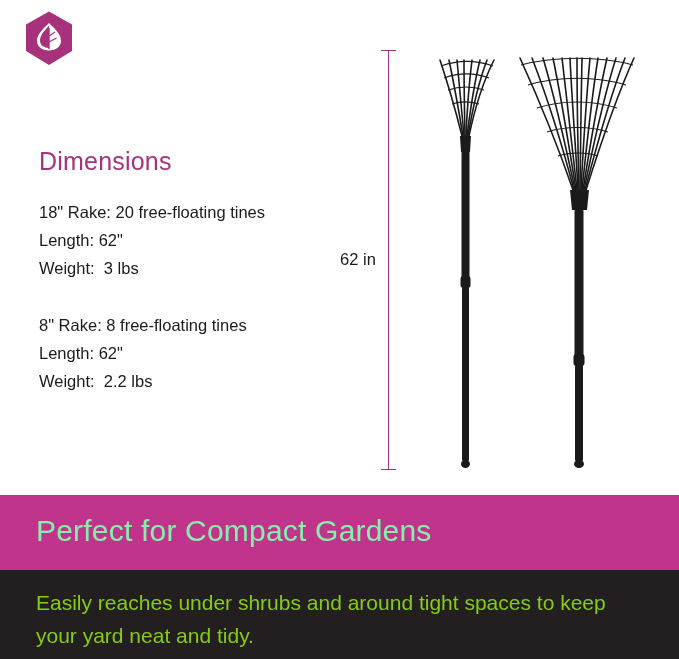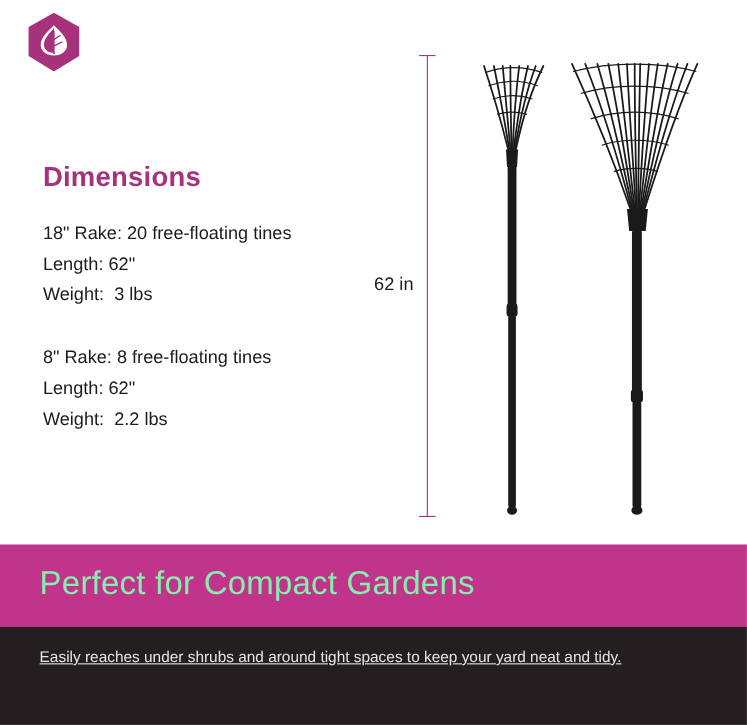--- a/index.html
+++ b/index.html
@@ -33,21 +33,21 @@
   
   .dims-block {
     position: absolute;
     left: 39px;
     top: 148px;
     width: 300px;
   }
   .dims-title {
     font-size: 25px;
     color: #a8317c;
-    font-weight: bold;
+    font-weight: normal;
     letter-spacing: 0.2px;
     margin: 0 0 22px 0;
     line-height: 1.1;
   }
   .dims-line {
     font-size: 16.5px;
     color: #1b1b1b;
     line-height: 1.72;
     white-space: pre;
   }
@@ -125,24 +125,23 @@
     top: 570px;
     width: 679px;
     height: 89px;
     background: #231f20;
   }
   .footer-text {
     position: absolute;
     left: 36px;
     top: 17px;
     width: 610px;
-    font-size: 14px;
-    color: #e5e5e5;
+    font-size: 21px;
+    color: #84cc16;
     line-height: 1.55;
-    text-decoration: underline;
   }
 </style>
 </head>
 <body>
 
 <div id="page">
 
   <div class="logo-wrap">
     <svg width="62" height="62" viewBox="0 0 62 62">
       <path d="M31 3.5 L54 16.5 L54 43 L31 57 L8 43 L8 16.5 Z" fill="#a8317c"></path>

